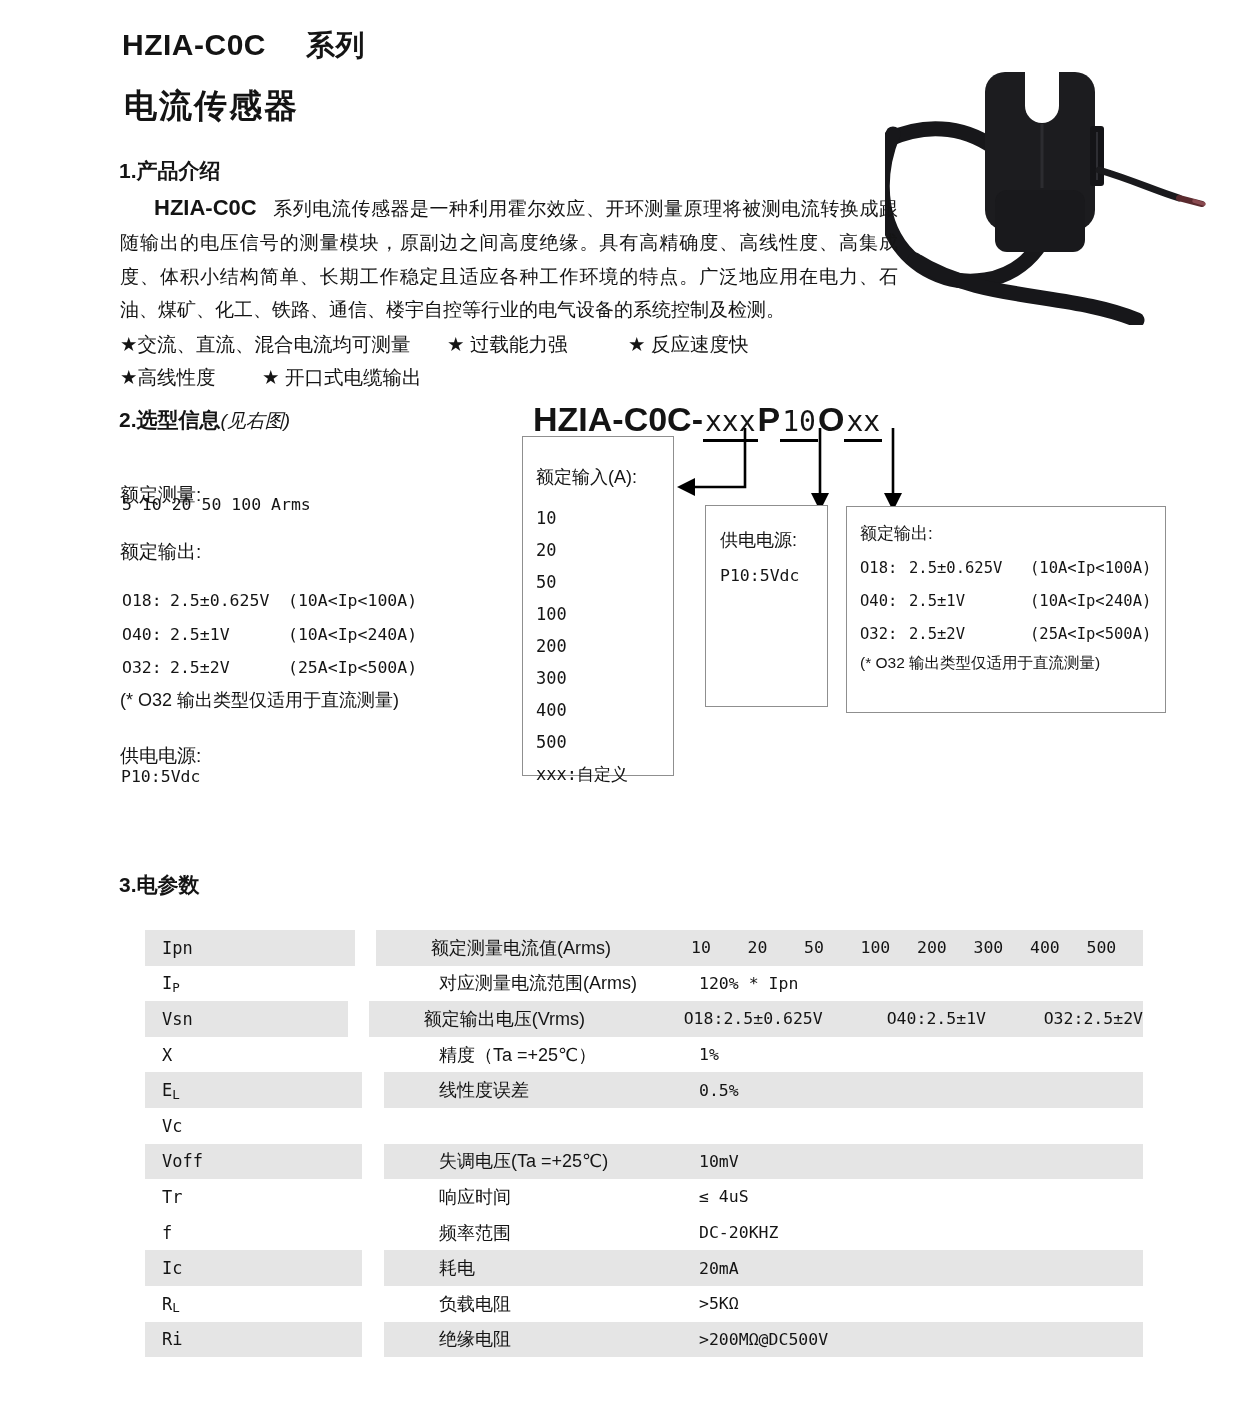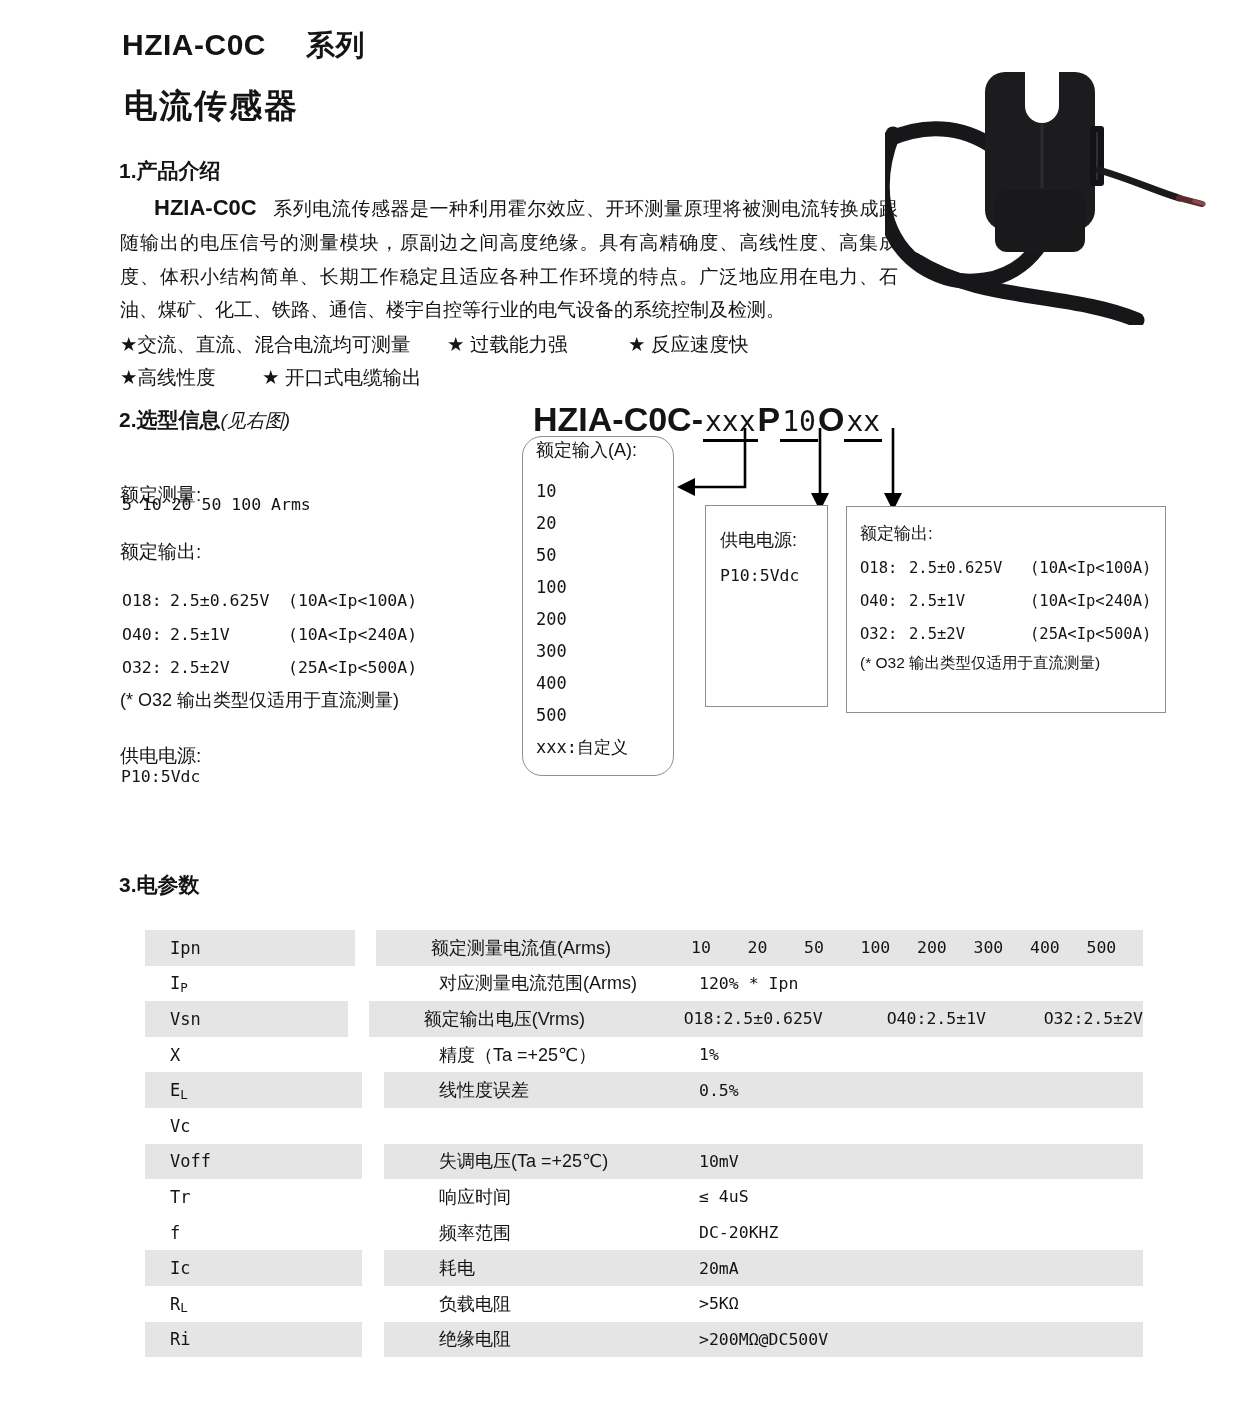--- a/index.html
+++ b/index.html
@@ -34,33 +34,33 @@
            font-family:"DejaVu Sans Mono","Liberation Mono",monospace;}
   .oc{width:48px;} .ov{width:118px;}
   .out-note{left:120px;top:688px;font-size:18px;}
   .supply-label{left:120px;top:743px;}
   .supply-value{left:121px;top:767px;font-size:16.5px;}
   
   .model-line{left:519px;top:400px;font-size:34px;font-weight:bold;letter-spacing:0px;white-space:nowrap;margin-left:14px;}
   .mseg{font-family:"DejaVu Sans Mono","Liberation Mono",monospace;font-weight:400;font-size:28px;}
   .mu{border-bottom:3px solid #000;padding:0 2px 1px 2px;}
   .dbox{position:absolute;border:1.5px solid #8f8f8f;background:#fff;}
-  .input-box{left:522px;top:436px;width:152px;height:340px;padding:1px 0 0 13px;box-sizing:border-box;border-radius:20px;}
+  .input-box{left:522px;top:436px;width:152px;height:340px;padding:28px 0 0 13px;box-sizing:border-box;}
   .box-title{font-size:18px;margin-bottom:13px;}
   .in-item{line-height:32px;font-size:17px;font-family:"DejaVu Sans Mono","Liberation Mono",monospace;}
   .supply-box{left:705px;top:505px;width:123px;height:202px;padding:22px 0 0 14px;box-sizing:border-box;}
   .supply-box .val{margin-top:14px;font-size:16.5px;}
   .output-box{left:846px;top:506px;width:320px;height:207px;padding:15px 0 0 13px;box-sizing:border-box;}
   .output-box .opt-row{height:33px;font-size:15.5px;}
   .output-box .oc{width:49px;} .output-box .ov{width:121px;}
   .box-note{font-size:15.5px;margin-top:3px;}
   
   .ptable{left:145px;top:930px;width:998px;}
   .trow{display:flex;height:35.6px;}
-  .c1{width:217px;display:flex;align-items:center;padding-left:25px;box-sizing:border-box;}
+  .c1{width:217px;display:flex;align-items:center;padding-left:17px;box-sizing:border-box;}
   .cgap{width:22px;}
   .c2{flex:1;display:flex;align-items:center;padding-left:11px;box-sizing:border-box;}
   .shade .c1,.shade .c2{background:#e5e5e5;}
   .sym{font-size:17px;font-family:"DejaVu Sans Mono","Liberation Mono",monospace;}
   .sub{font-size:12.5px;position:relative;top:4px;font-family:"DejaVu Sans Mono","Liberation Mono",monospace;}
   .cname{width:260px;font-size:18px;margin-left:44px;}
   .cvals{display:flex;align-items:center;font-size:16.5px;
          font-family:"DejaVu Sans Mono","Liberation Mono",monospace;}
   .vnum{width:56.5px;}
   .vw0{width:203px;} .vw1{width:157px;}

